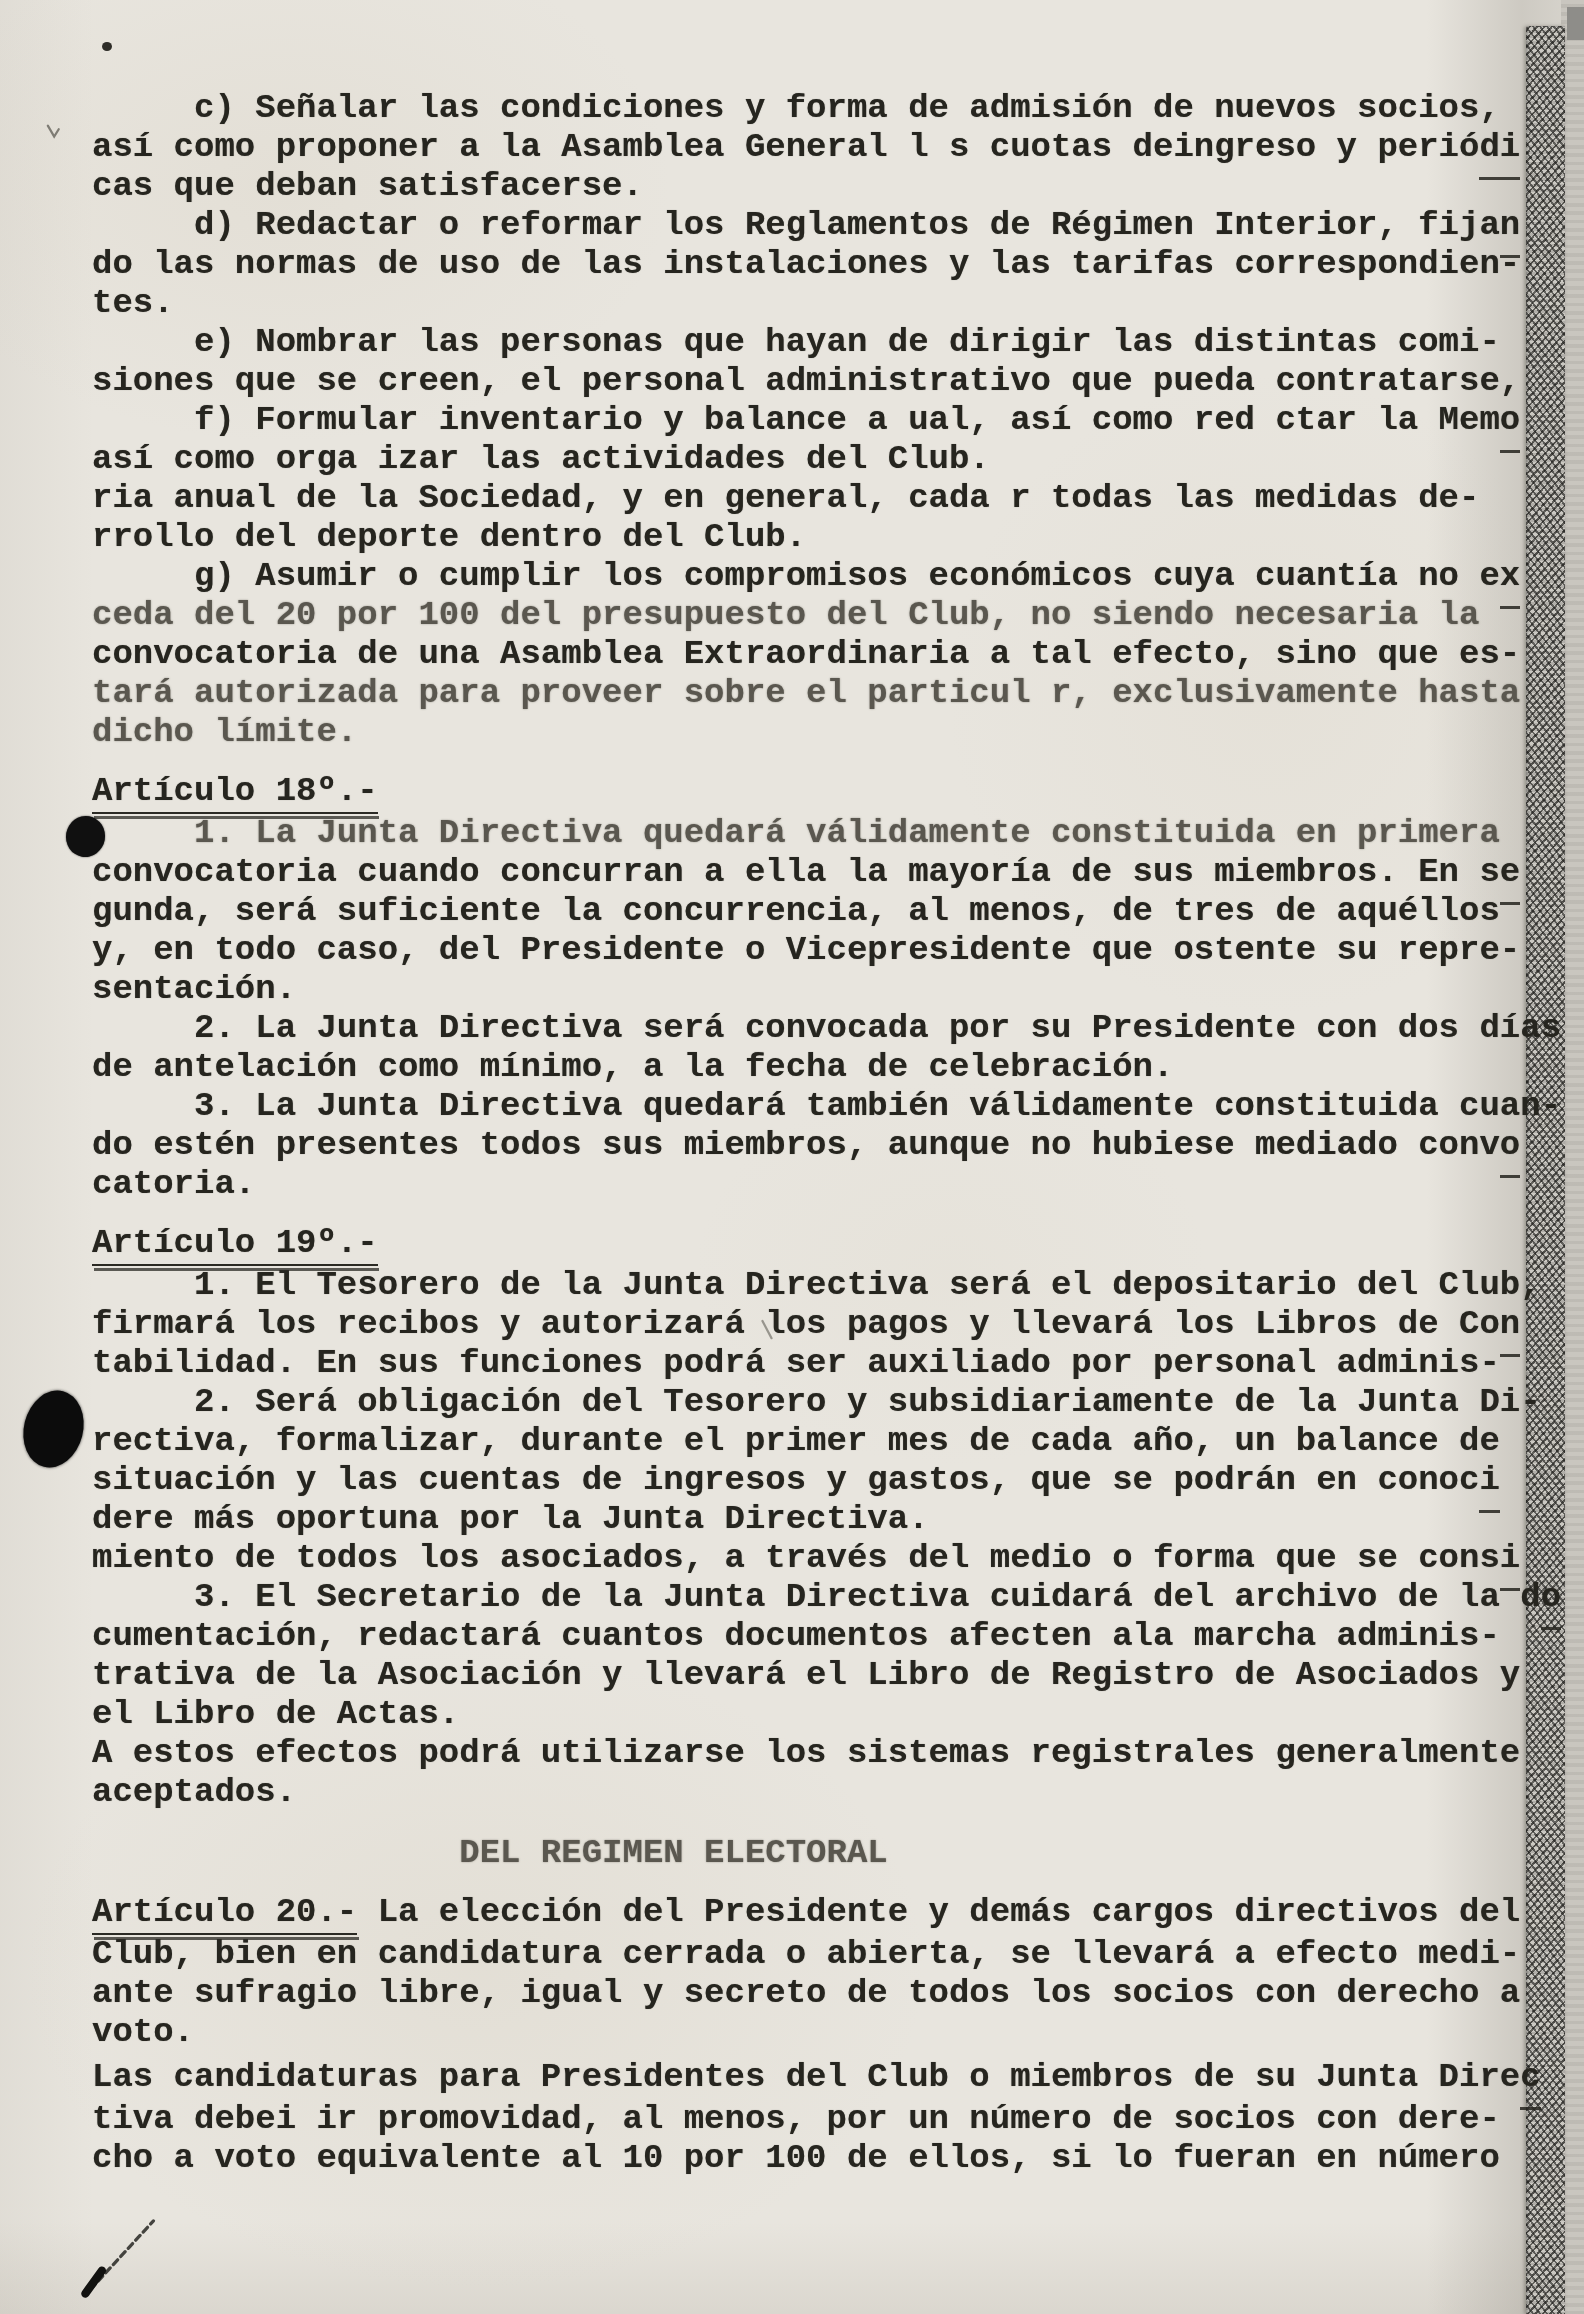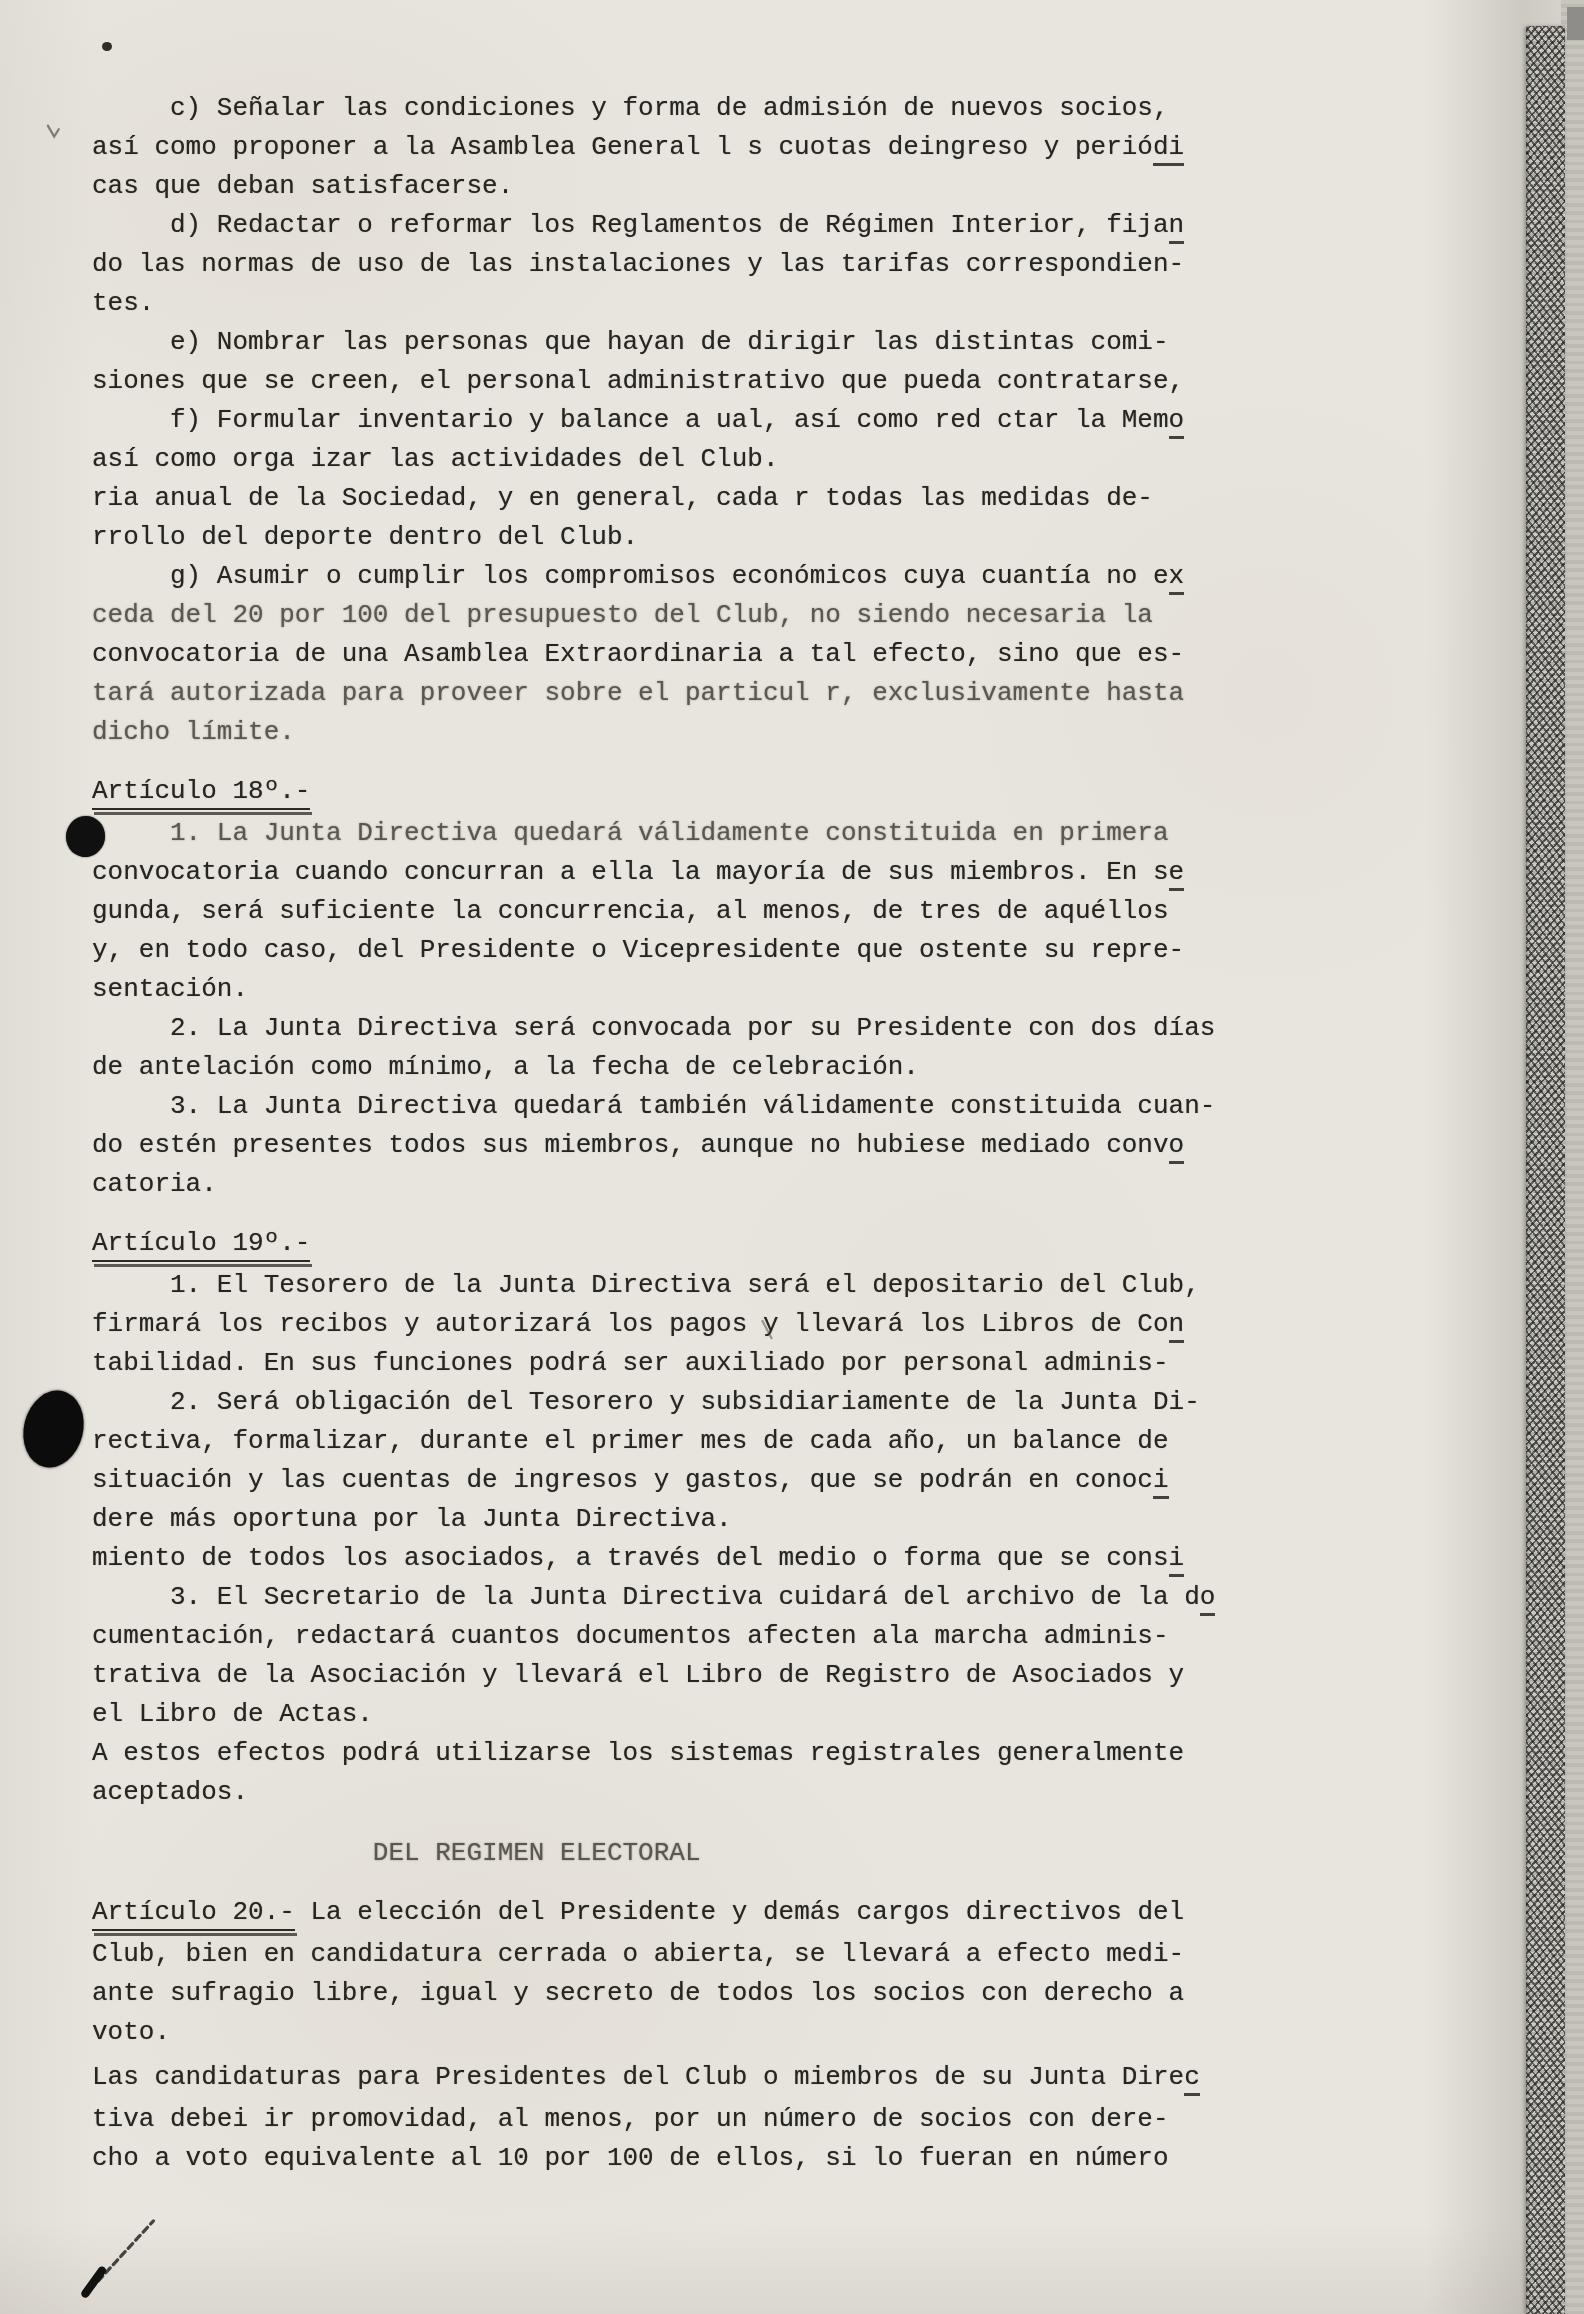--- a/index.html
+++ b/index.html
@@ -17,40 +17,41 @@
       linear-gradient(to bottom, rgba(0,0,0,0) 96%, rgba(140,132,118,.15) 100%),
       #e8e5de;
     font-family:"Liberation Mono","DejaVu Sans Mono",monospace;
   }
   
   .textblock{
     position:absolute;left:92px;top:89px;width:1384px;
   }
   .line{
     white-space:pre;
-    font-size:26px;
+    font-size:34px;
     line-height:39px;
     height:39px;
     color:#26251f;
     text-shadow:0 0 0.9px rgba(38,37,31,.5);
     letter-spacing:0;
+    font-weight:bold;
   }
   .line.head{height:42px;}
   .line .hd{
     position:relative;
     padding-bottom:1.8px;
     border-bottom:2.8px solid #2b2a24;
   }
   .line .hd::after{
     content:"";position:absolute;left:1.8px;right:-1.8px;bottom:-7.4px;height:2.8px;
     background:rgba(43,42,36,.75);
   }
   .line .cu{
     border-bottom:3.2px solid rgba(38,37,31,.85);
-    padding-bottom:1px;
+    padding-bottom:11px;
   }
   .line.f{ color:#5a574f; text-shadow:0 0 1.8px rgba(90,87,79,.65); }
   .gap{width:100%;}
   
   .ink-blob1{
     position:absolute;left:66px;top:816px;width:39px;height:41px;
     background:#101010;border-radius:50%;transform:rotate(10deg);
     box-shadow:0 0 1.8px rgba(16,16,16,.8);
   }
   .ink-blob2{

